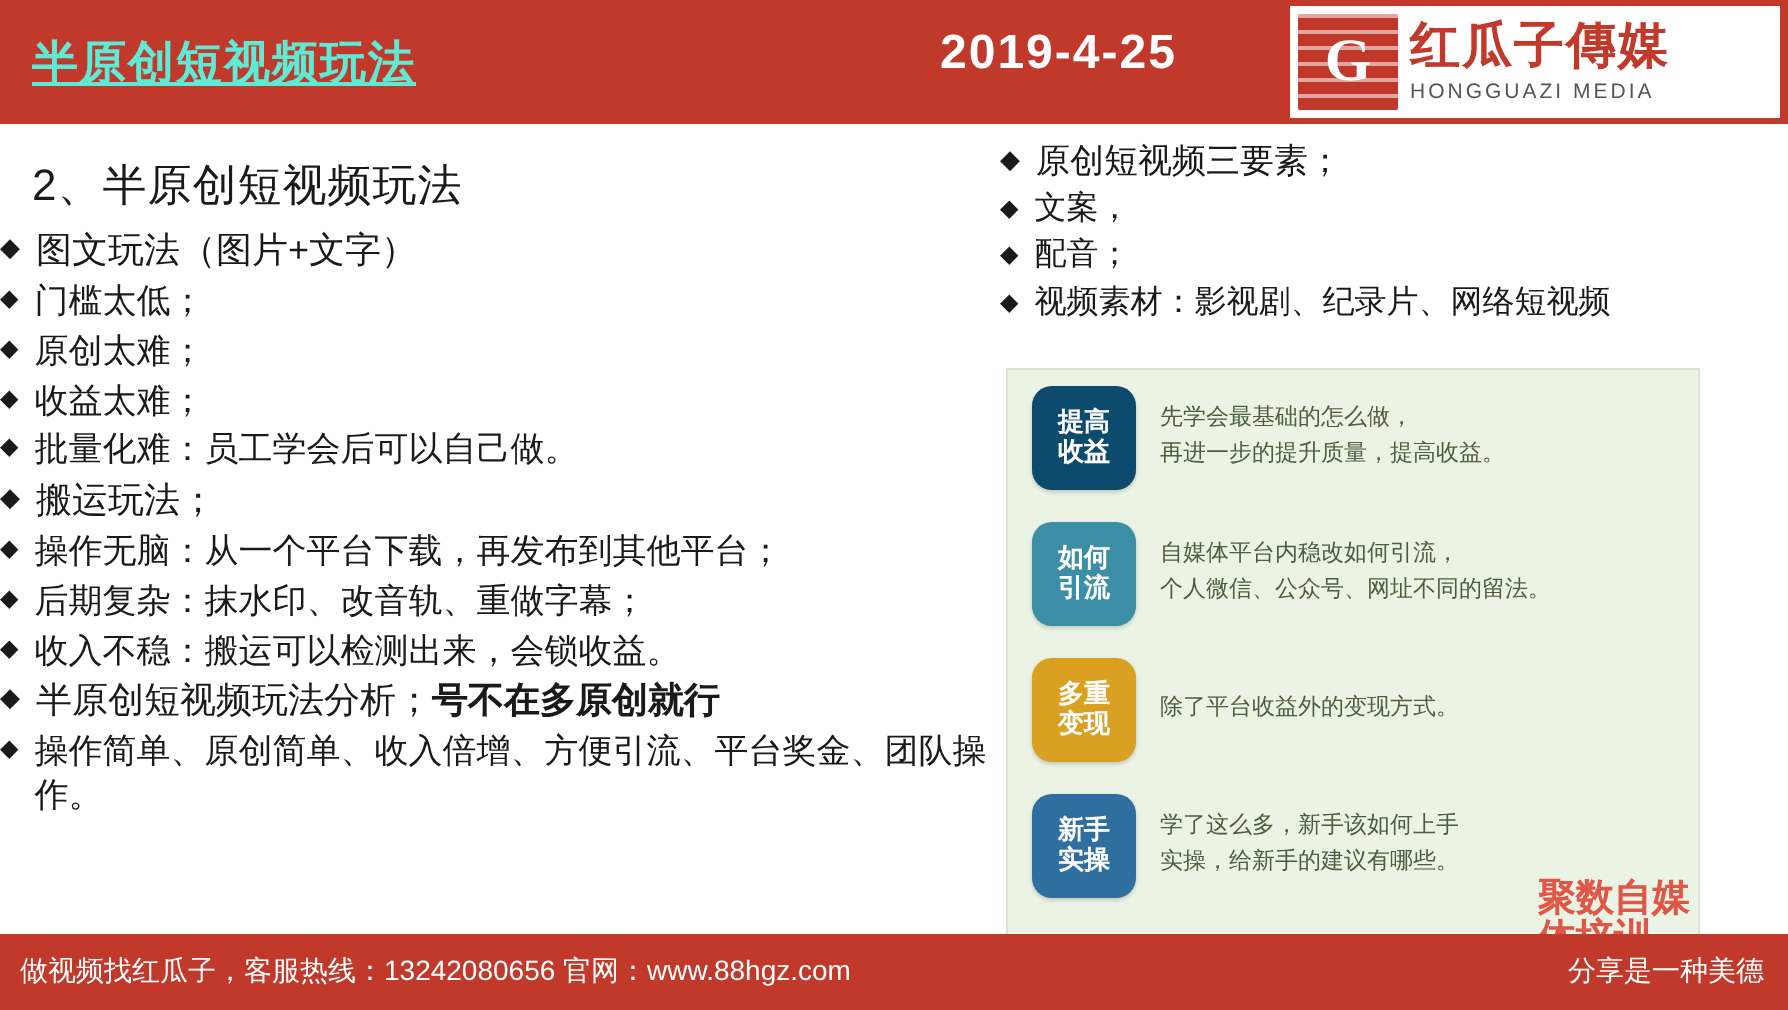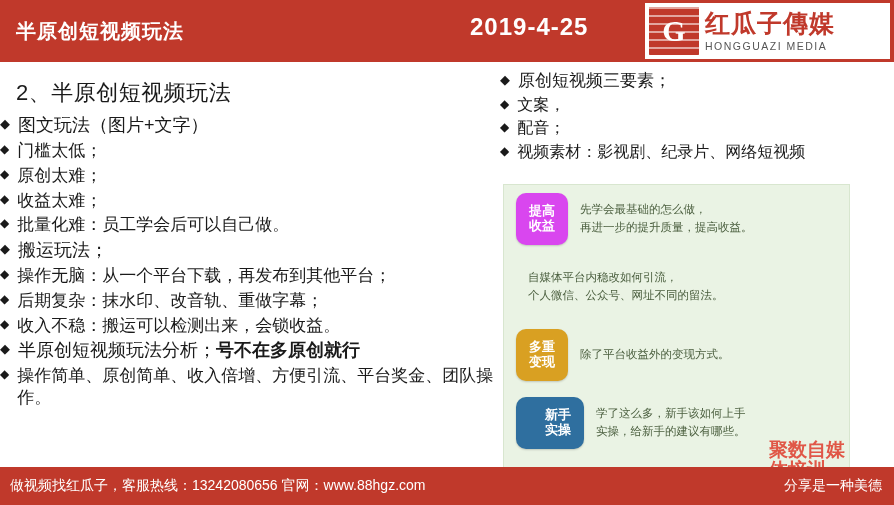--- a/index.html
+++ b/index.html
@@ -26,26 +26,27 @@
     position: absolute;
     left: 0;
     top: 0;
     width: 894px;
     height: 62px;
     background: #c0392b;
     display: flex;
     align-items: center;
   }
   .header-title {
-    color: #ffffff;
-    font-size: 20px;
+    color: #5eead4;
+    font-size: 23px;
     font-weight: bold;
     margin-left: 16px;
     letter-spacing: 1px;
     white-space: nowrap;
+    text-decoration: underline;
   }
   .header-date {
     color: #ffffff;
     font-size: 24px;
     font-weight: bold;
     position: absolute;
     left: 470px;
     top: 13px;
     letter-spacing: 1px;
   }
@@ -340,49 +341,53 @@
         <li class="item r2">
           <span class="bullet">◆</span>
           <span class="txt">视频素材：影视剧、纪录片、网络短视频</span>
         </li>
       </ul>
     </div>
 
     <div class="info-img">
 
       <div class="info-row">
-        <div class="pill" style="background:#d946ef;">
+        <div class="pill" style="background:#0c4a6e;">
           <span>提高</span>
           <span>收益</span>
         </div>
         <div class="info-desc">
           <div>先学会最基础的怎么做，</div>
           <div>再进一步的提升质量，提高收益。</div>
         </div>
       </div>
 
       <div class="info-row">
+        <div class="pill" style="background:#3b8ea5;">
+          <span>如何</span>
+          <span>引流</span>
+        </div>
         <div class="info-desc">
           <div>自媒体平台内稳改如何引流，</div>
           <div>个人微信、公众号、网址不同的留法。</div>
         </div>
       </div>
 
       <div class="info-row">
         <div class="pill" style="background:#d9a022;">
           <span>多重</span>
           <span>变现</span>
         </div>
         <div class="info-desc">
           <div>除了平台收益外的变现方式。</div>
         </div>
       </div>
 
       <div class="info-row">
-        <div class="pill" style="background:#2f6f9f;padding-left:16px;">
+        <div class="pill" style="background:#2f6f9f;">
           <span>新手</span>
           <span>实操</span>
         </div>
         <div class="info-desc">
           <div>学了这么多，新手该如何上手</div>
           <div>实操，给新手的建议有哪些。</div>
         </div>
       </div>
 
       <div class="watermark">

